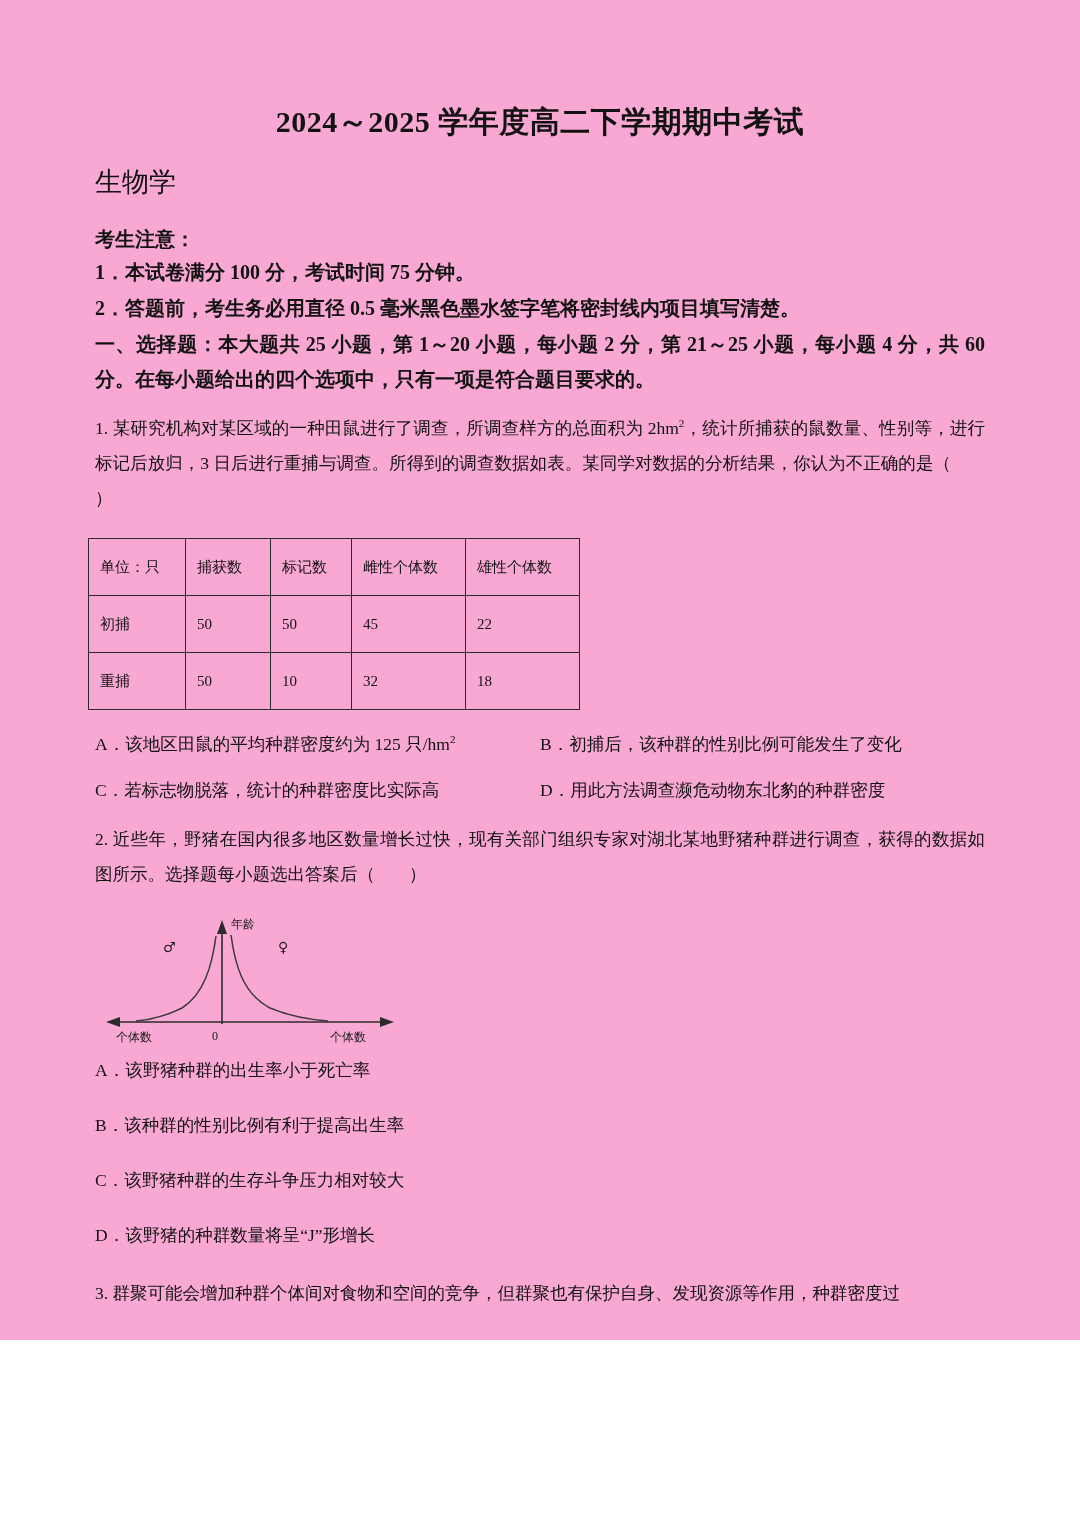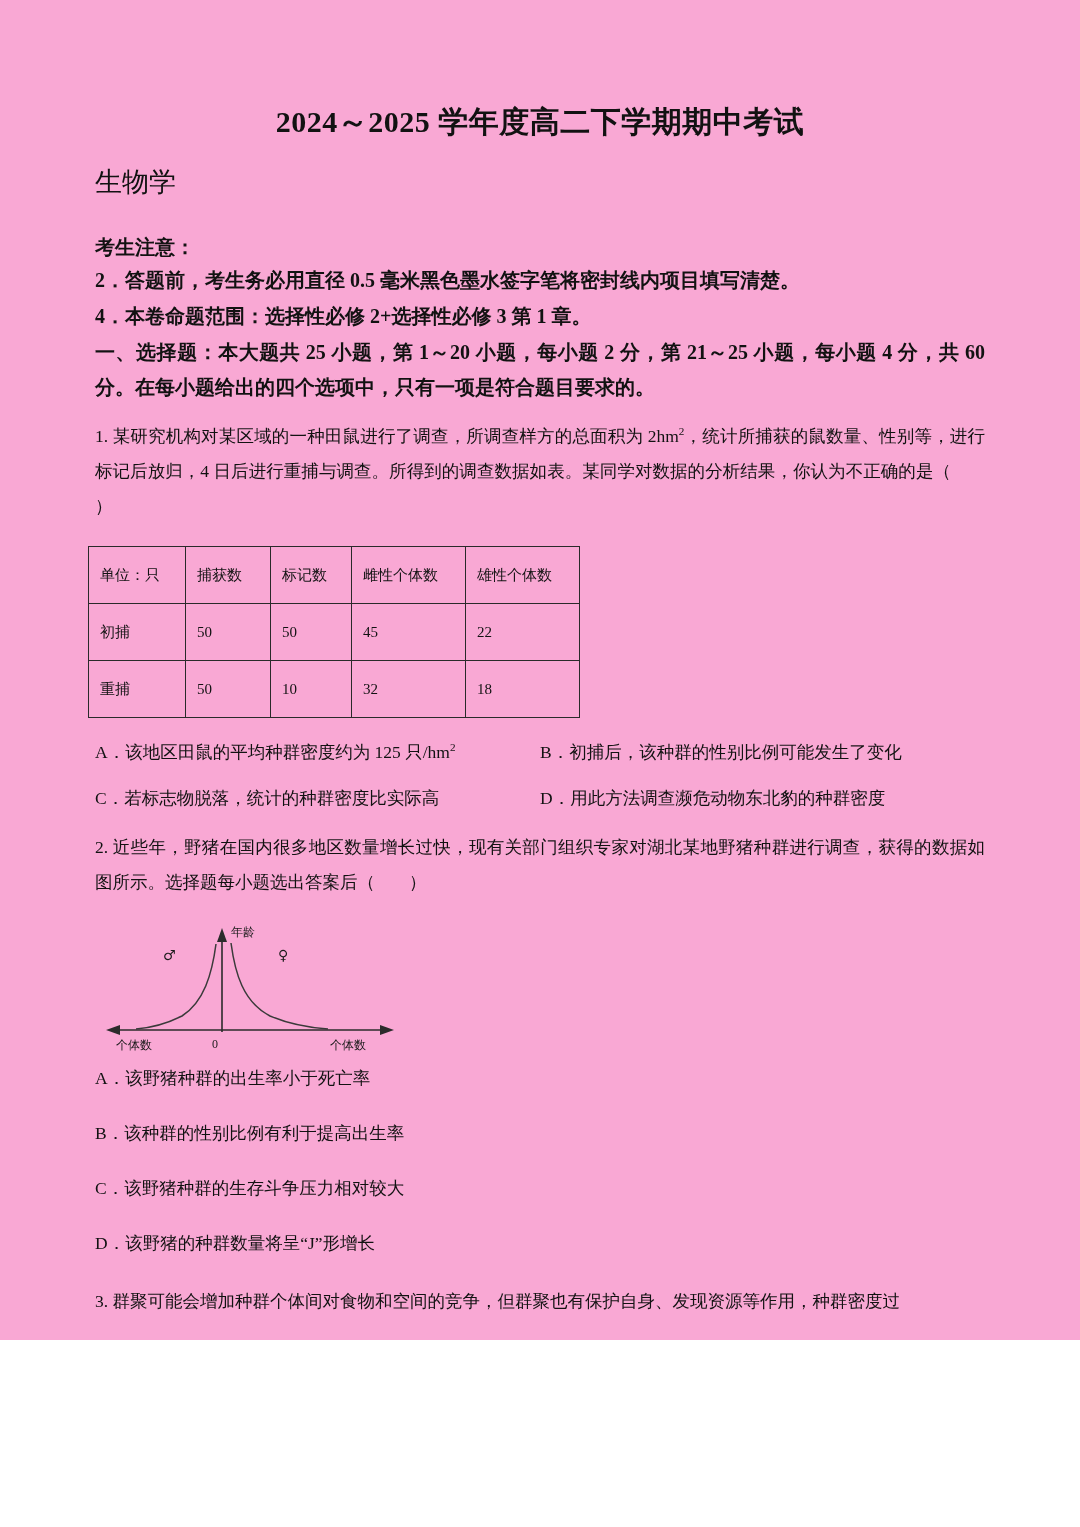--- a/index.html
+++ b/index.html
@@ -36,21 +36,21 @@
   }
   .doc-subtitle {
     text-align: left;
     font-size: 27px;
     font-weight: normal;
     margin: 26px 0 0 0;
     line-height: 1.2;
   }
   
   .notice {
-    margin-top: 34px;
+    margin-top: 26px;
   }
   .notice-heading {
     font-size: 20px;
     font-weight: bold;
     line-height: 1.55;
     margin: 0;
   }
   .notice-line {
     font-size: 20px;
     font-weight: bold;
@@ -140,27 +140,27 @@
 
 <div id="page">
 
   <div class="content">
 
     <h1 class="doc-title">2024～2025 学年度高二下学期期中考试</h1>
     <h2 class="doc-subtitle">生物学</h2>
 
     <div class="notice">
       <p class="notice-heading">考生注意：</p>
+      <p class="notice-line">1．本试卷满分 100 分，考试时间 75 分钟。</p>
       <p class="notice-line">2．答题前，考生务必用直径 0.5 毫米黑色墨水签字笔将密封线内项目填写清楚。</p>
-      <p class="notice-line">4．本卷命题范围：选择性必修 2+选择性必修 3 第 1 章。</p>
       <p class="section-head">一、选择题：本大题共 25 小题，第 1～20 小题，每小题 2 分，第 21～25 小题，每小题 4 分，共 60 分。在每小题给出的四个选项中，只有一项是符合题目要求的。</p>
     </div>
 
     <div>
-      <p class="question"><span>1.</span> <span>某研究机构对某区域的一种田鼠进行了调查，所调查样方的总面积为 2hm</span><sup>2</sup><span>，统计所捕获的鼠数量、性别等，进行标记后放归，4 日后进行重捕与调查。所得到的调查数据如表。某同学对数据的分析结果，你认为不正确的是（</span><span class="q-blank"></span><span>）</span></p>
+      <p class="question"><span>1.</span> <span>某研究机构对某区域的一种田鼠进行了调查，所调查样方的总面积为 2hm</span><sup>2</sup><span>，统计所捕获的鼠数量、性别等，进行标记后放归，3 日后进行重捕与调查。所得到的调查数据如表。某同学对数据的分析结果，你认为不正确的是（</span><span class="q-blank"></span><span>）</span></p>
 
       <div class="tbl-wrap">
         <table class="data-table">
           <colgroup>
               <col class="c0">
               <col class="c1">
               <col class="c2">
               <col class="c3">
               <col class="c4">
             </colgroup>

